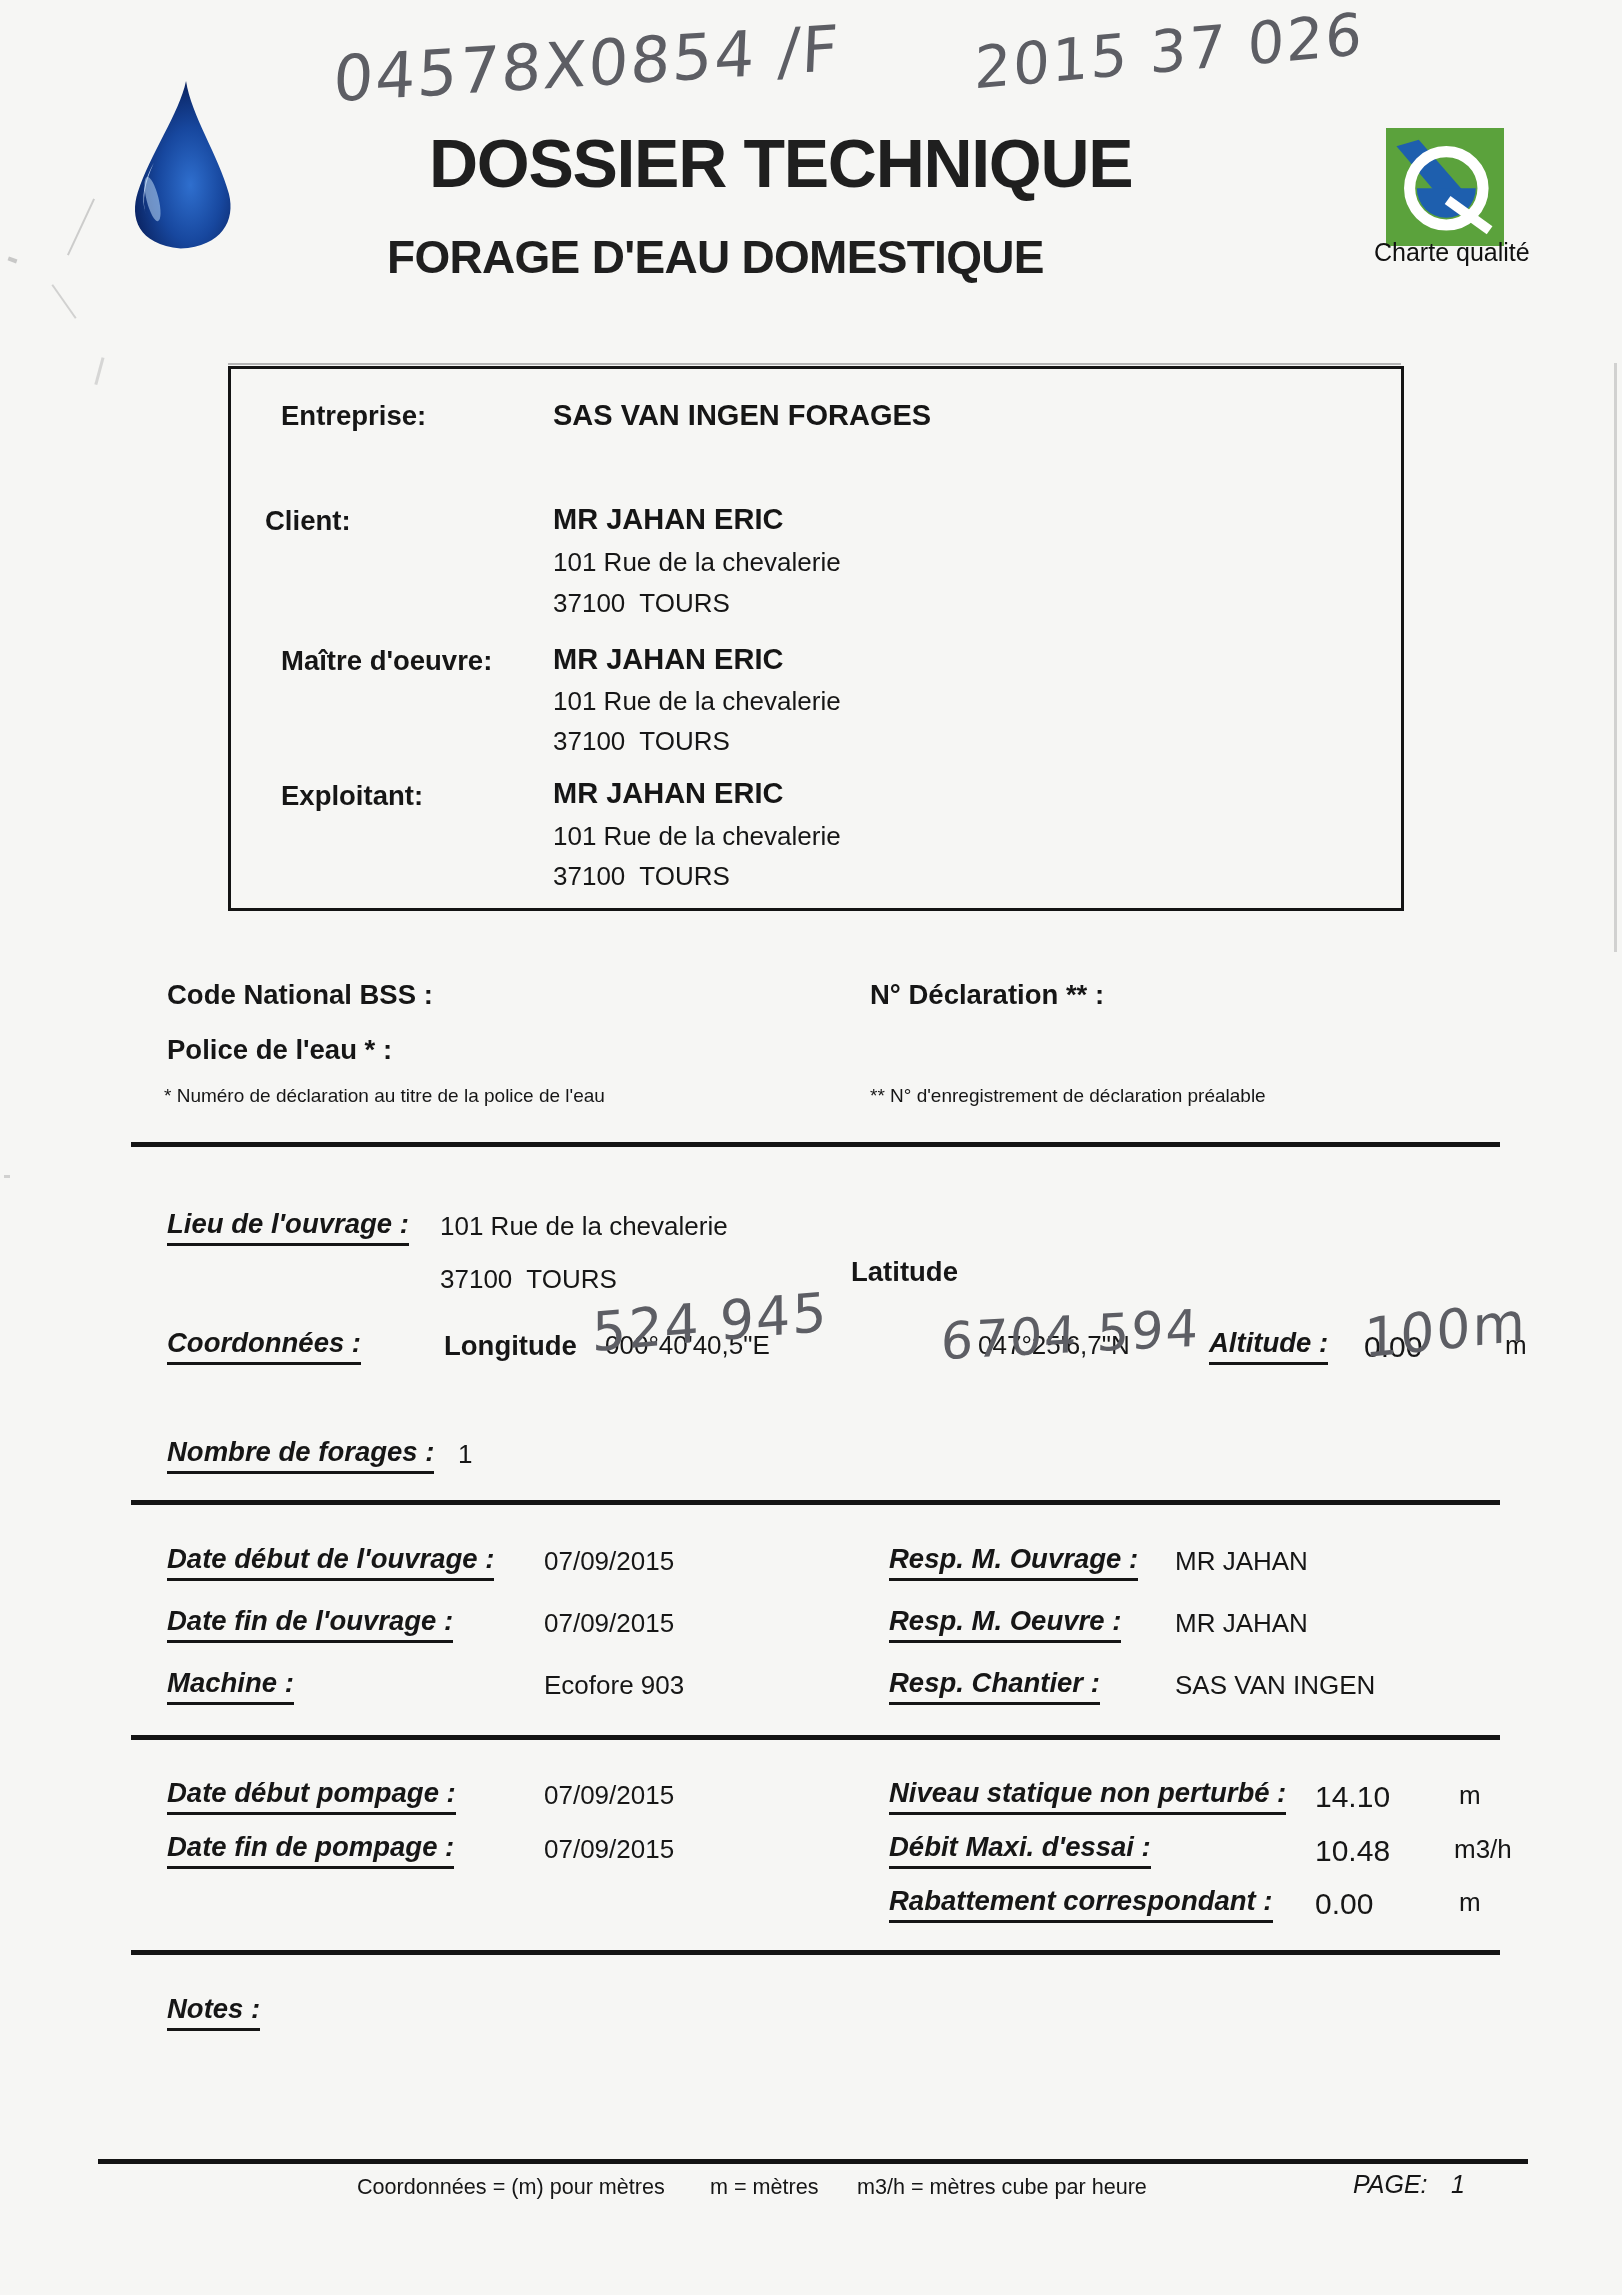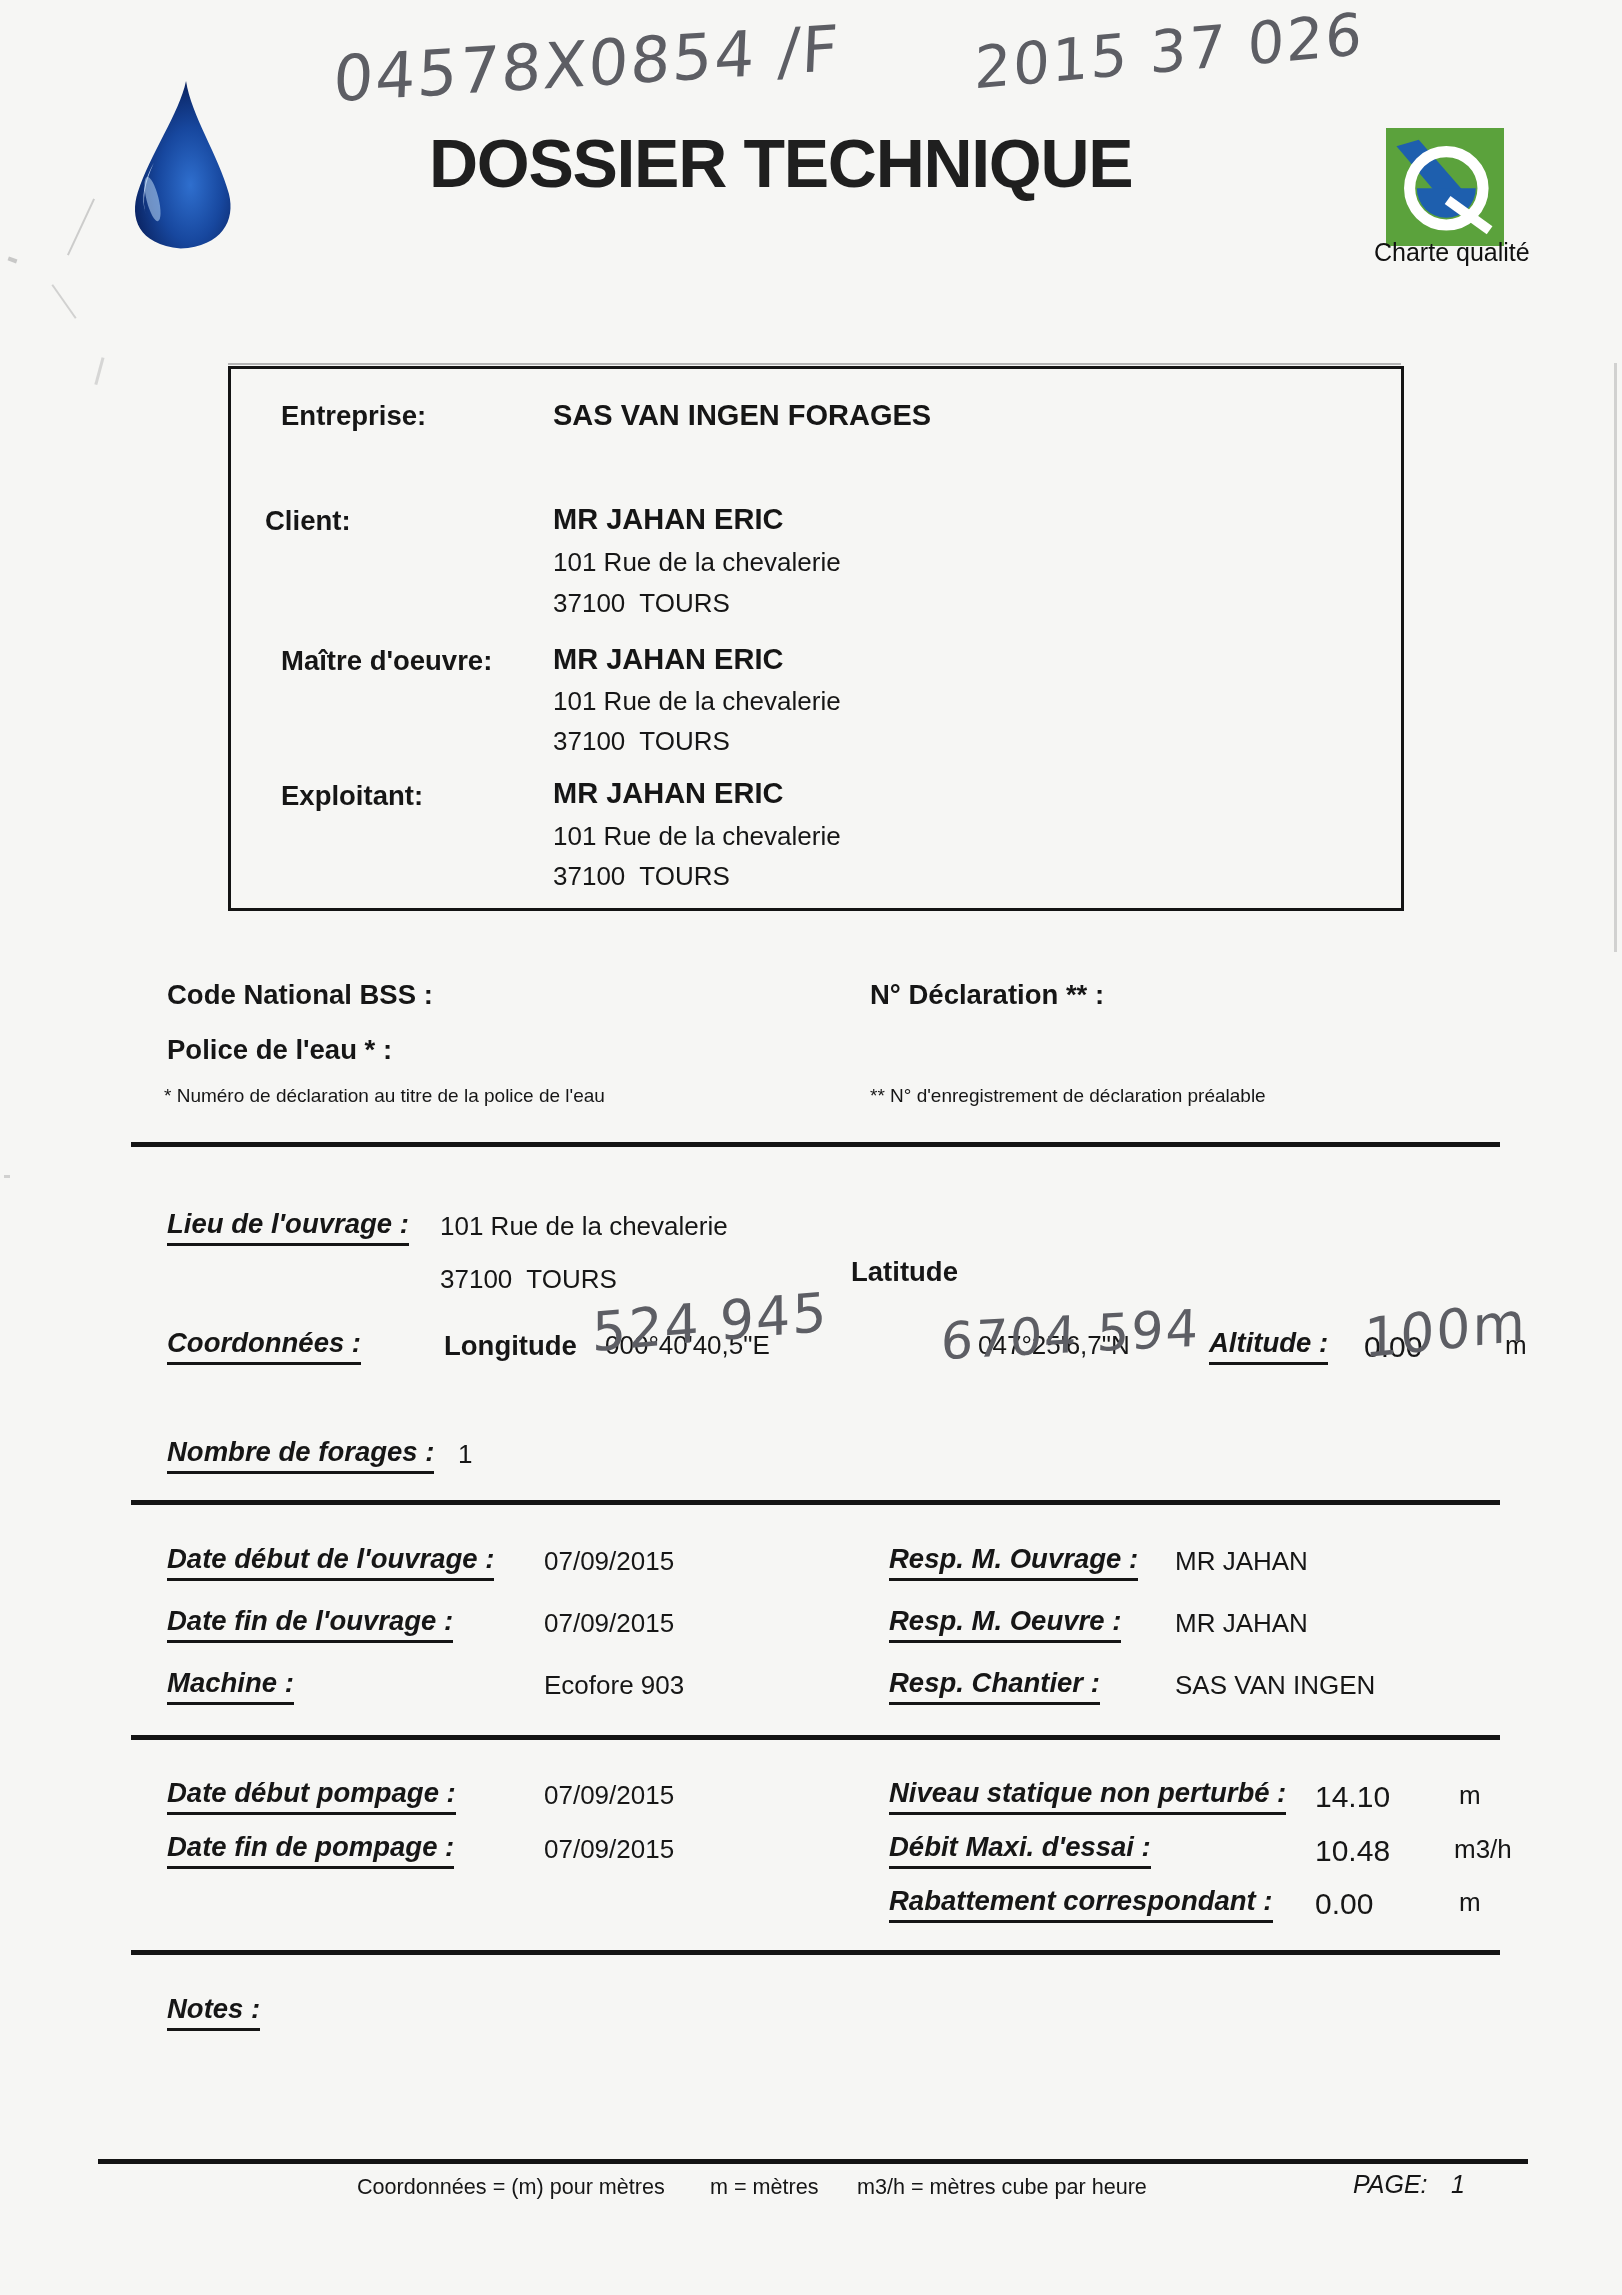--- a/index.html
+++ b/index.html
@@ -47,20 +47,21 @@
           <stop offset="100%" stop-color="#0a2361"></stop>
         </radialGradient>
       </defs>
       <path d="M106,6 C96,54 52,116 34,172 C22,210 34,250 98,256 C160,252 180,214 170,174 C154,116 114,58 106,6 Z" fill="url(#dropg)"></path>
       <path d="M58,128 C44,158 40,186 46,206 C38,180 44,152 58,128 Z" fill="#cfe2fa" opacity="0.85"></path>
       <ellipse cx="56" cy="182" rx="9" ry="34" fill="#bcd8f6" opacity="0.55" transform="rotate(-14 56 182)"></ellipse>
     </svg>
   </div>
 
   <div class="abs title" style="left:429px;top:124px;">DOSSIER TECHNIQUE</div>
+  <div class="abs subtitle" style="left:387px;top:230px;">FORAGE D'EAU DOMESTIQUE</div>
 
   <div class="abs" style="left:1374px;top:116px;width:118px;height:118px;">
     <svg width="118" height="118" viewBox="0 0 180 180">
       <rect x="0" y="0" width="180" height="180" fill="#5ba23c"></rect>
       <polygon points="16,28 50,18 118,96 84,108" fill="#1e5fae"></polygon>
       <path d="M47,92 A45,45 0 0 0 137,92 Z" fill="#1e5fae"></path>
       <circle cx="92" cy="92" r="56" fill="none" stroke="#ffffff" stroke-width="17"></circle>
       <line x1="94" y1="110" x2="158" y2="156" stroke="#ffffff" stroke-width="15"></line>
     </svg>
   </div>

